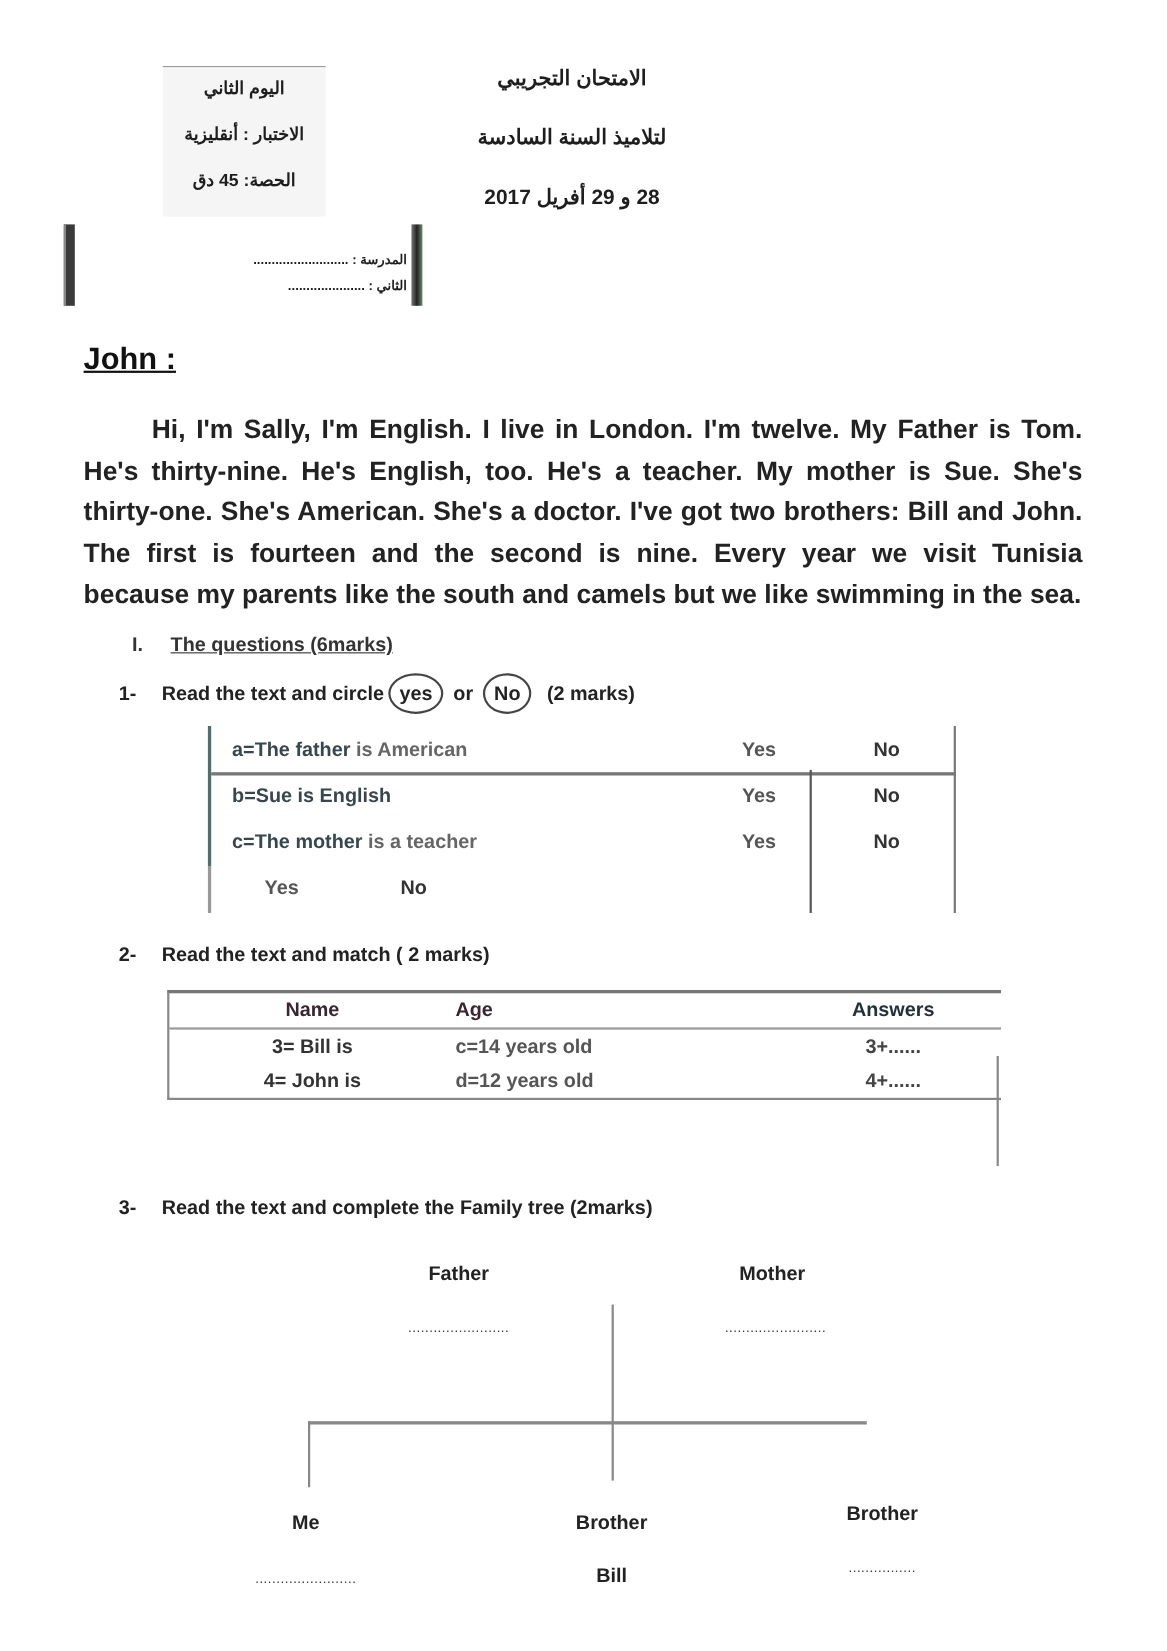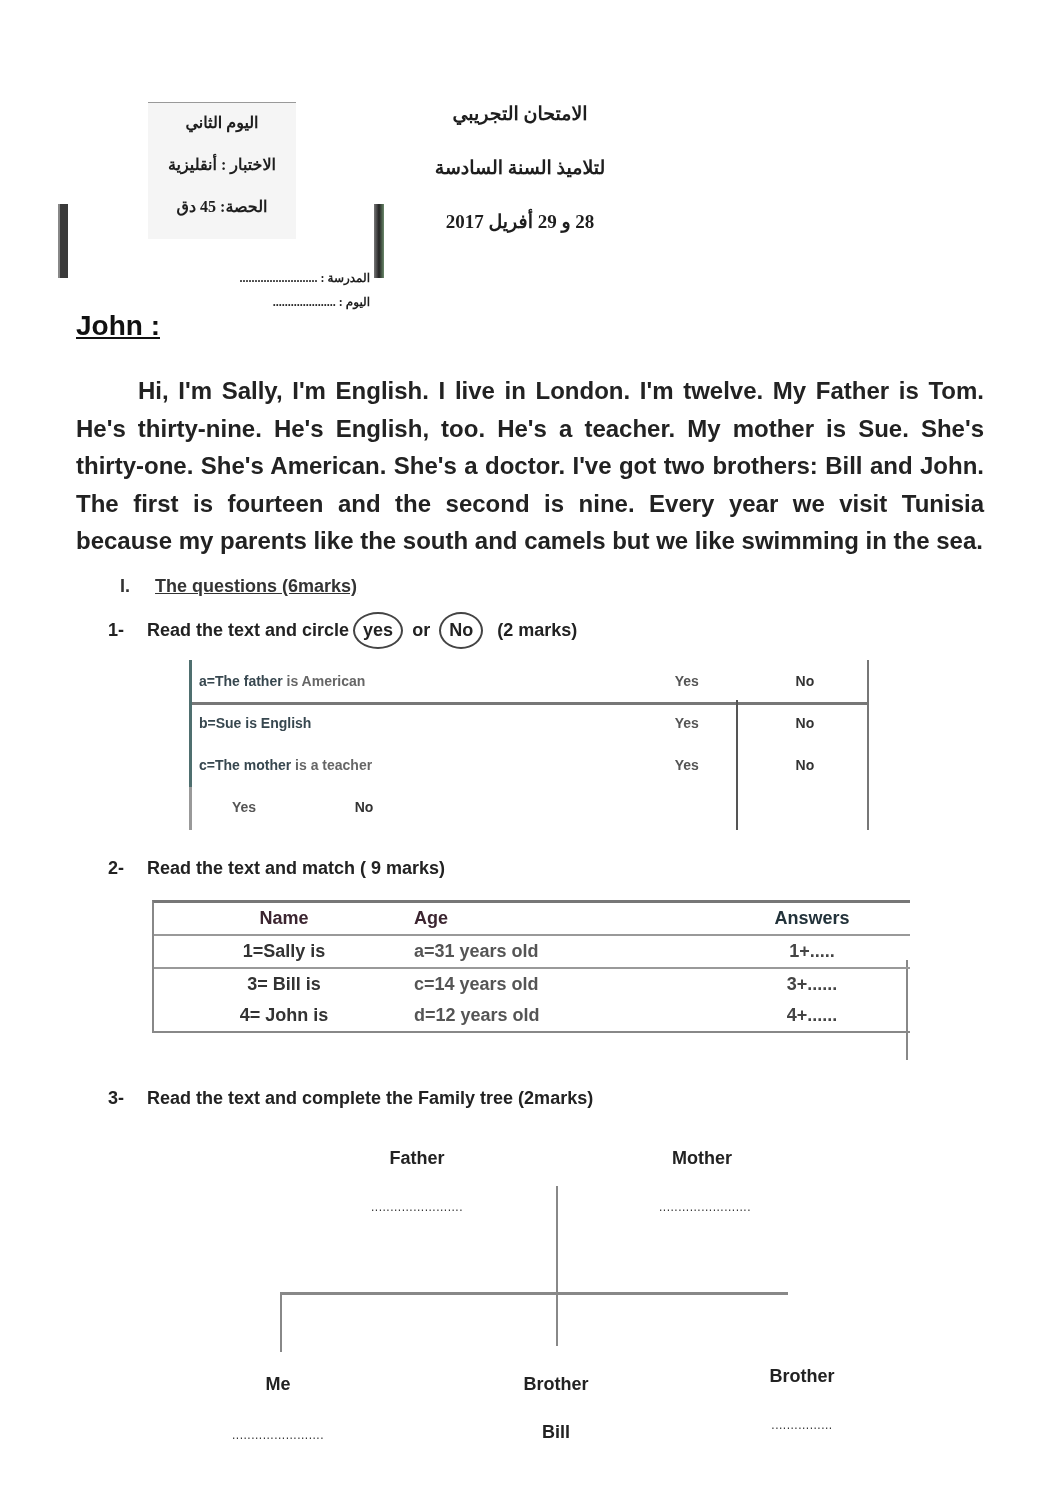--- a/index.html
+++ b/index.html
@@ -1,21 +1,21 @@
 <!DOCTYPE html>
 <html><head>
 <meta charset="utf-8">
 <style>
   html, body { margin: 0; padding: 0; background: #ffffff; }
   body {
     width: 1061px; height: 1501px; position: relative; overflow: hidden;
     font-family: "Liberation Sans", sans-serif; color: #222;
   }
   .abs { position: absolute; }
-  .ar { direction: rtl; font-family: Liberation Serif, serif; font-weight: bold; color: #1e1e1e; margin-top: 42px; }
+  .ar { direction: rtl; font-family: Liberation Sans, sans-serif; font-weight: bold; color: #1e1e1e; }
 
   
   .hdr-right { left: 400px; top: 62px; width: 240px; text-align: center; }
   .hdr-right div { font-size: 19px; line-height: 20px; margin-bottom: 34px; }
   .hdr-left { left: 148px; top: 60px; width: 148px; text-align: center; background: #f5f5f5; border-top: 1px solid #999; padding-top: 10px; }
   .hdr-left div { font-size: 16px; height: 42px; line-height: 20px; }
   .bracket-l { left: 58px; top: 204px; width: 8px; height: 74px; background: #3a3a3a; border-left: 2px solid #888; }
   .bracket-r { left: 374px; top: 204px; width: 10px; height: 74px; background: linear-gradient(90deg,#777,#222,#6a8a6a); }
   .fill-lines { left: 140px; top: 224px; width: 230px; }
   .fill-lines div { font-size: 12px; line-height: 24px; text-align: right; direction: rtl; white-space: nowrap; }
@@ -27,21 +27,21 @@
   .sec-head { left: 120px; top: 576px; font-size: 18px; font-weight: bold; color: #333; }
   .sec-head .num { margin-right: 20px; }
   .sec-head .u { text-decoration: underline; margin-top: 12px; }
   .q { font-size: 18px; font-weight: bold; color: #222; white-space: nowrap; }
   .q .n { display: inline-block; width: 34px; }
   .q1 { left: 108px; top: 612px; }
   .circle { display: inline-block; border: 2px solid #444; border-radius: 50%; padding: 6px 8px; margin: 0 4px; }
 
   
   .yn { left: 189px; top: 660px; width: 680px; }
-  .yn-row { position: relative; height: 42px; display: flex; align-items: center; font-size: 14px; font-weight: bold; }
+  .yn-row { position: relative; height: 42px; display: flex; align-items: center; font-size: 18px; font-weight: bold; padding-left: 12px; }
   .yn-row .st { width: 440px; padding-left: 10px; color: #37474f; }
   .yn-row .st .g { color: #666; }
   .yn-row .yes { width: 110px; text-align: center; color: #555; }
   .yn-row .no { width: 130px; text-align: center; color: #333; }
   .yn-lborder { left: 189px; top: 660px; width: 3px; height: 170px; background: linear-gradient(#4f6f6f 75%, #999 75%); }
   .yn-rborder { left: 867px; top: 660px; width: 2px; height: 170px; background: #777; }
   .yn-hline { left: 192px; top: 702px; width: 677px; height: 3px; background: #777; }
   .yn-vline { left: 736px; top: 700px; width: 2px; height: 130px; background: #555; }
 
   .q2 { left: 108px; top: 858px; }
@@ -76,21 +76,21 @@
 <div class="abs ar hdr-left">
   <div>اليوم الثاني</div>
   <div>الاختبار : أنقليزية</div>
   <div>الحصة: 45 دق</div>
 </div>
 
 <div class="abs bracket-l"></div>
 <div class="abs bracket-r"></div>
 <div class="abs ar fill-lines">
   <div>المدرسة : ..........................</div>
-  <div>اليوم : .....................</div>
+  <div>الثاني : .....................</div>
 </div>
 
 <div class="abs text-title">John :</div>
 <div class="abs passage">Hi, I'm Sally, I'm English. I live in London. I'm twelve. My Father is Tom. He's thirty-nine. He's English, too. He's a teacher. My mother is Sue. She's thirty-one. She's American. She's a doctor. I've got two brothers: Bill and John. The first is fourteen and the second is nine. Every year we visit Tunisia because my parents like the south and camels but we like swimming in the sea.</div>
 
 <div class="abs sec-head">
   <span class="num">I.</span>
   <span class="u">The questions (6marks)</span>
 </div>
 
@@ -124,34 +124,29 @@
     <span class="no">No</span>
   </div>
   <div class="yn-row">
     <span class="yes">Yes</span>
     <span class="no">No</span>
   </div>
 </div>
 
 <div class="abs q q2">
   <span class="n">2-</span>
-  <span>Read the  text and match ( 9 marks)</span>
+  <span>Read the  text and match ( 2 marks)</span>
 </div>
 
 <div class="abs mt-rborder"></div>
 <div class="abs mt">
   <div class="mt-row head">
     <span class="c1">Name</span>
     <span class="c2">Age</span>
     <span class="c3">Answers</span>
-  </div>
-  <div class="mt-row">
-    <span class="c1">1=Sally   is</span>
-    <span class="c2">a=31 years old</span>
-    <span class="c3">1+.....</span>
   </div>
   <div class="mt-row" style="border-bottom:none">
     <span class="c1">3=  Bill   is</span>
     <span class="c2">c=14 years old</span>
     <span class="c3">3+......</span>
   </div>
   <div class="mt-row">
     <span class="c1">4= John  is</span>
     <span class="c2">d=12 years old</span>
     <span class="c3">4+......</span>

